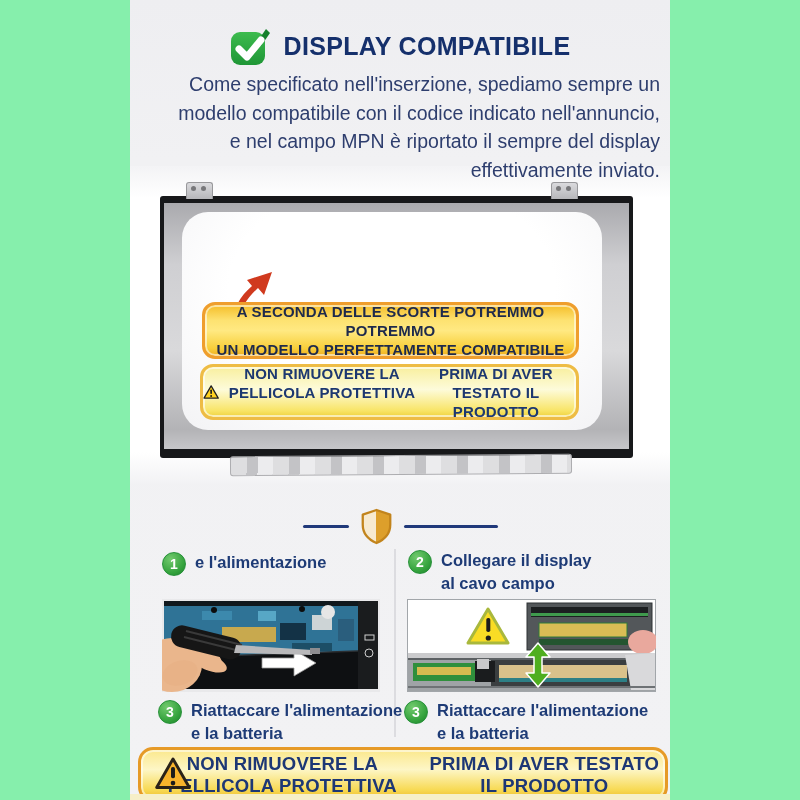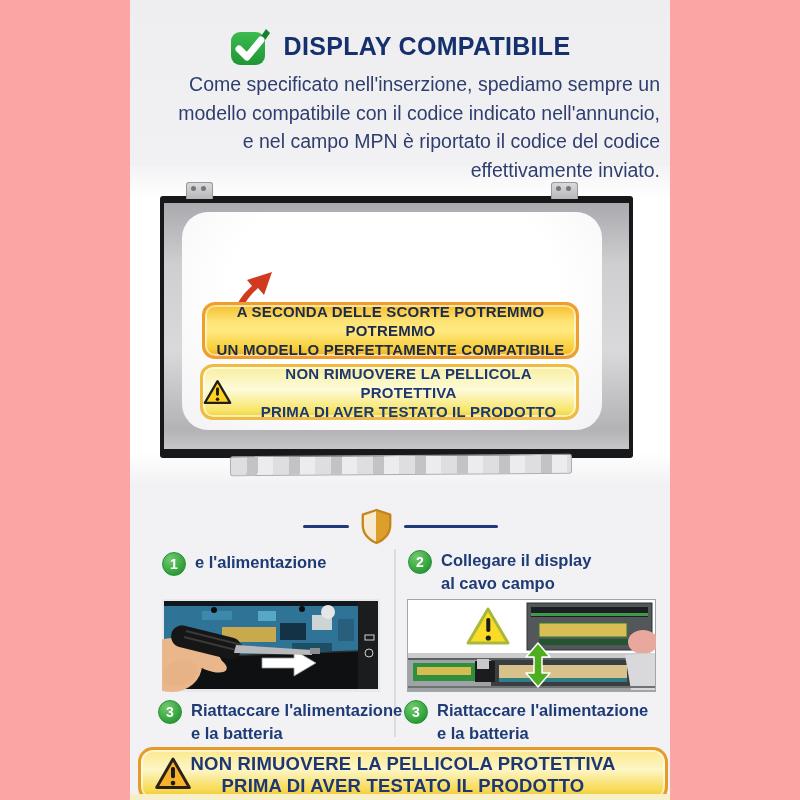--- a/index.html
+++ b/index.html
@@ -1,16 +1,16 @@
 <!DOCTYPE html>
 <html><head>
 <meta charset="utf-8">
 <style>
   html,body{margin:0;padding:0;background:#fff;}
-  .canvas{position:relative;width:800px;height:800px;background:#fca5a5;overflow:hidden;
+  .canvas{position:relative;width:800px;height:800px;background:#86efac;overflow:hidden;
           font-family:"Liberation Sans",sans-serif;}
   .column{position:absolute;left:130px;top:0;width:540px;height:800px;
           background:linear-gradient(180deg,#eeeef1 0%,#f1f1f3 20%,#f2f2f4 100%);}
   .photo-zone{position:absolute;left:130px;top:166px;width:540px;height:318px;
           background:linear-gradient(180deg,#f3f3f5,#ffffff 10%,#ffffff 90%,#f2f2f4);}
   
   .header-row{position:absolute;left:130px;top:26px;width:540px;display:flex;
           justify-content:center;align-items:center;gap:12px;}
   .page-title{font-size:25px;font-weight:bold;color:#15306c;letter-spacing:.3px;}
   .intro{position:absolute;left:140px;top:70px;width:520px;text-align:right;
@@ -32,21 +32,21 @@
   
   .banner{position:absolute;border-radius:13px;display:flex;flex-direction:column;
           justify-content:center;align-items:center;text-align:center;}
   .banner-stock{left:202px;top:302px;width:371px;height:51px;border:3px solid #ef9e2d;
           background:linear-gradient(180deg,#f5bd28,#fde271 30%,#ffe982 50%,#f8cf3a 85%,#efae22);
           box-shadow:inset 0 0 0 2px rgba(255,255,255,.55);}
   .banner-stock .bl{font-size:15px;font-weight:bold;color:#1e2a4c;line-height:19px;letter-spacing:.2px;}
   .banner-film{left:200px;top:364px;width:373px;height:50px;border:3px solid #eebc45;flex-direction:row;gap:9px;
           background:linear-gradient(180deg,#f8ef9e,#fdfbda 45%,#f8e465 88%,#efd03c);
           box-shadow:inset 0 0 0 2px rgba(255,255,255,.6);}
-  .banner-film .txt,.footer-banner .txt{display:flex;flex-direction:column;}
+  .banner-film .txt,.footer-banner .txt{display:flex;}
   .banner-film .bl{font-size:15px;font-weight:bold;color:#1d3870;line-height:19px;letter-spacing:.2px;}
   
   .proc-row{position:absolute;left:130px;top:505px;width:540px;height:42px;display:flex;
           justify-content:center;align-items:center;gap:11px;}
   .rule{height:3px;background:#20397a;border-radius:2px;}
   .rule-l{width:46px;}
   .rule-r{width:94px;}
   .proc-title{font-size:22px;font-weight:bold;color:#1c3472;letter-spacing:.5px;}
   
   .divider{position:absolute;left:394px;top:549px;width:2px;height:188px;background:#dcdce0;}
@@ -91,21 +91,21 @@
       <rect x="1" y="6" width="34" height="33" rx="9" fill="url(#gchk)"></rect>
       <polygon points="27,16 36,3 40,7 31,20" fill="#15812c"></polygon>
       <path d="M9 23 L17 31 L31 14" stroke="#ffffff" stroke-width="7" fill="none" stroke-linecap="round" stroke-linejoin="round"></path>
     </svg>
     <span class="page-title">DISPLAY COMPATIBILE</span>
   </div>
 
   <div class="intro">
     <div>Come specificato nell'inserzione, spediamo sempre un</div>
     <div>modello compatibile con il codice indicato nell'annuncio,</div>
-    <div>e nel campo MPN è riportato il codice del codice</div>
+    <div>e nel campo MPN è riportato il sempre del display</div>
     <div>effettivamente inviato.</div>
   </div>
 
   <div class="panel">
     <div class="bracket" style="left:26px;">
       <span class="hole" style="left:4px;"></span>
       <span class="hole" style="left:14px;"></span>
     </div>
     <div class="bracket" style="left:391px;">
       <span class="hole" style="left:4px;"></span>

